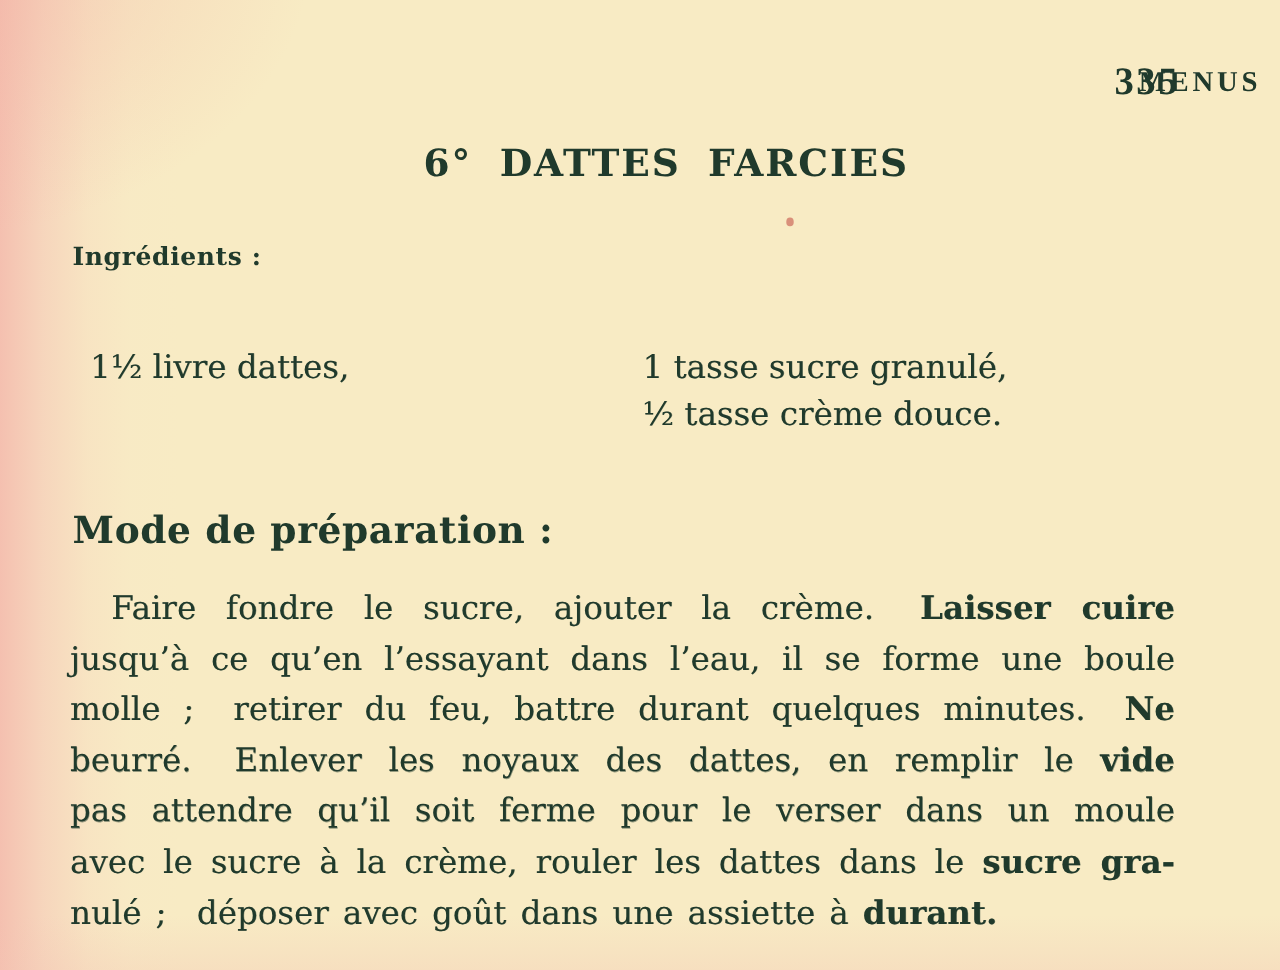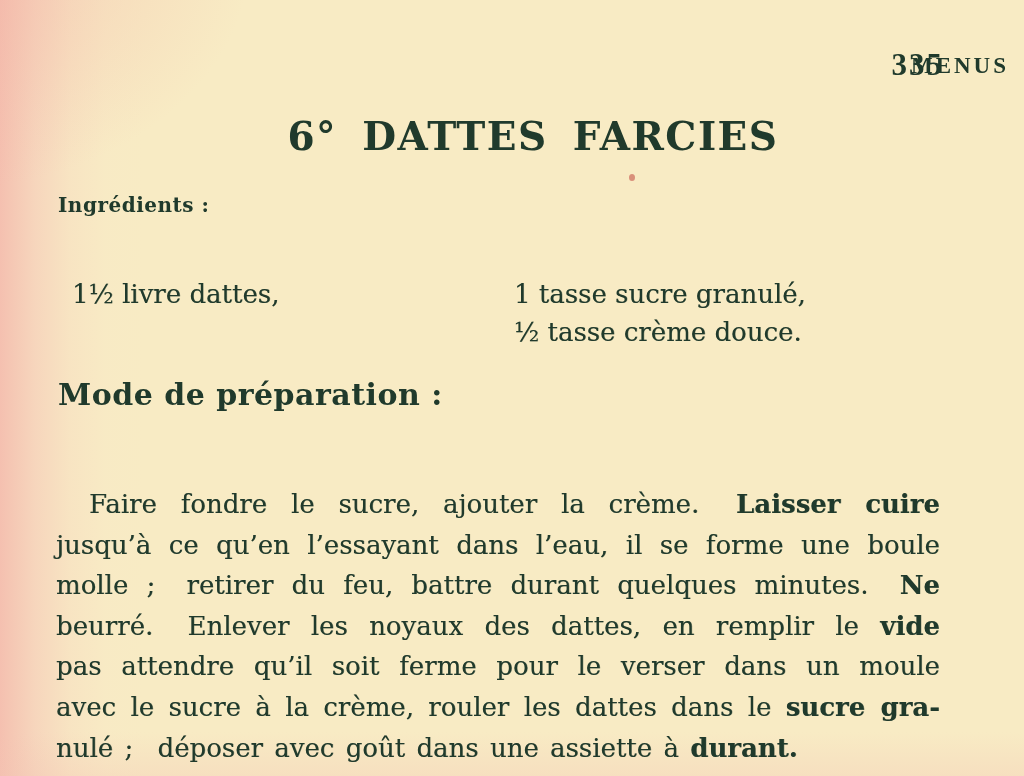--- a/index.html
+++ b/index.html
@@ -37,43 +37,43 @@
     font-weight:bold;font-size:23px;letter-spacing:3px;
     position:relative;left:-15px;
   }
   .pagenum{
     position:absolute;right:80px;top:-5px;
     font-size:31px;font-weight:bold;letter-spacing:2px;
   }
 
   .title{
     position:absolute;top:117px;left:0;right:0;margin:0;
-    text-align:center;font-size:39px;font-weight:bold;
+    text-align:center;font-size:30px;font-weight:bold;
     letter-spacing:1.5px;word-spacing:10px;line-height:1;padding-left:42px;
   }
 
   .ing-head{
     position:absolute;top:194px;left:58px;margin:0;
     font-size:20px;font-weight:bold;letter-spacing:0.5px;line-height:1.1;
   }
   .ing-cols{
     position:absolute;top:275px;left:72px;right:56px;
     display:flex;font-size:26px;line-height:38px;
     text-shadow:0.4px 0.2px 0 rgba(32,58,44,0.45);
   }
   .ing-col-left{width:442px;}
   .ing-col-right{flex:1;}
 
   .prep-head{
-    position:absolute;top:378px;left:58px;margin:0;
+    position:absolute;top:408px;left:58px;margin:0;
     font-size:30px;font-weight:bold;letter-spacing:0.5px;line-height:1.1;
   }
 
   .para{
-    position:absolute;top:484px;left:56px;width:884px;
+    position:absolute;top:467px;left:56px;width:884px;
     font-size:26px;line-height:40.6px;
     text-shadow:0.4px 0.2px 0 rgba(32,58,44,0.45);
   }
   .pline{text-align:justify;text-align-last:justify;}
   .pline.first{text-indent:33px;}
   .pline.last{text-align-last:left;word-spacing:3px;}
   .b{font-weight:bold;}
 </style>
 </head>
 <body>

